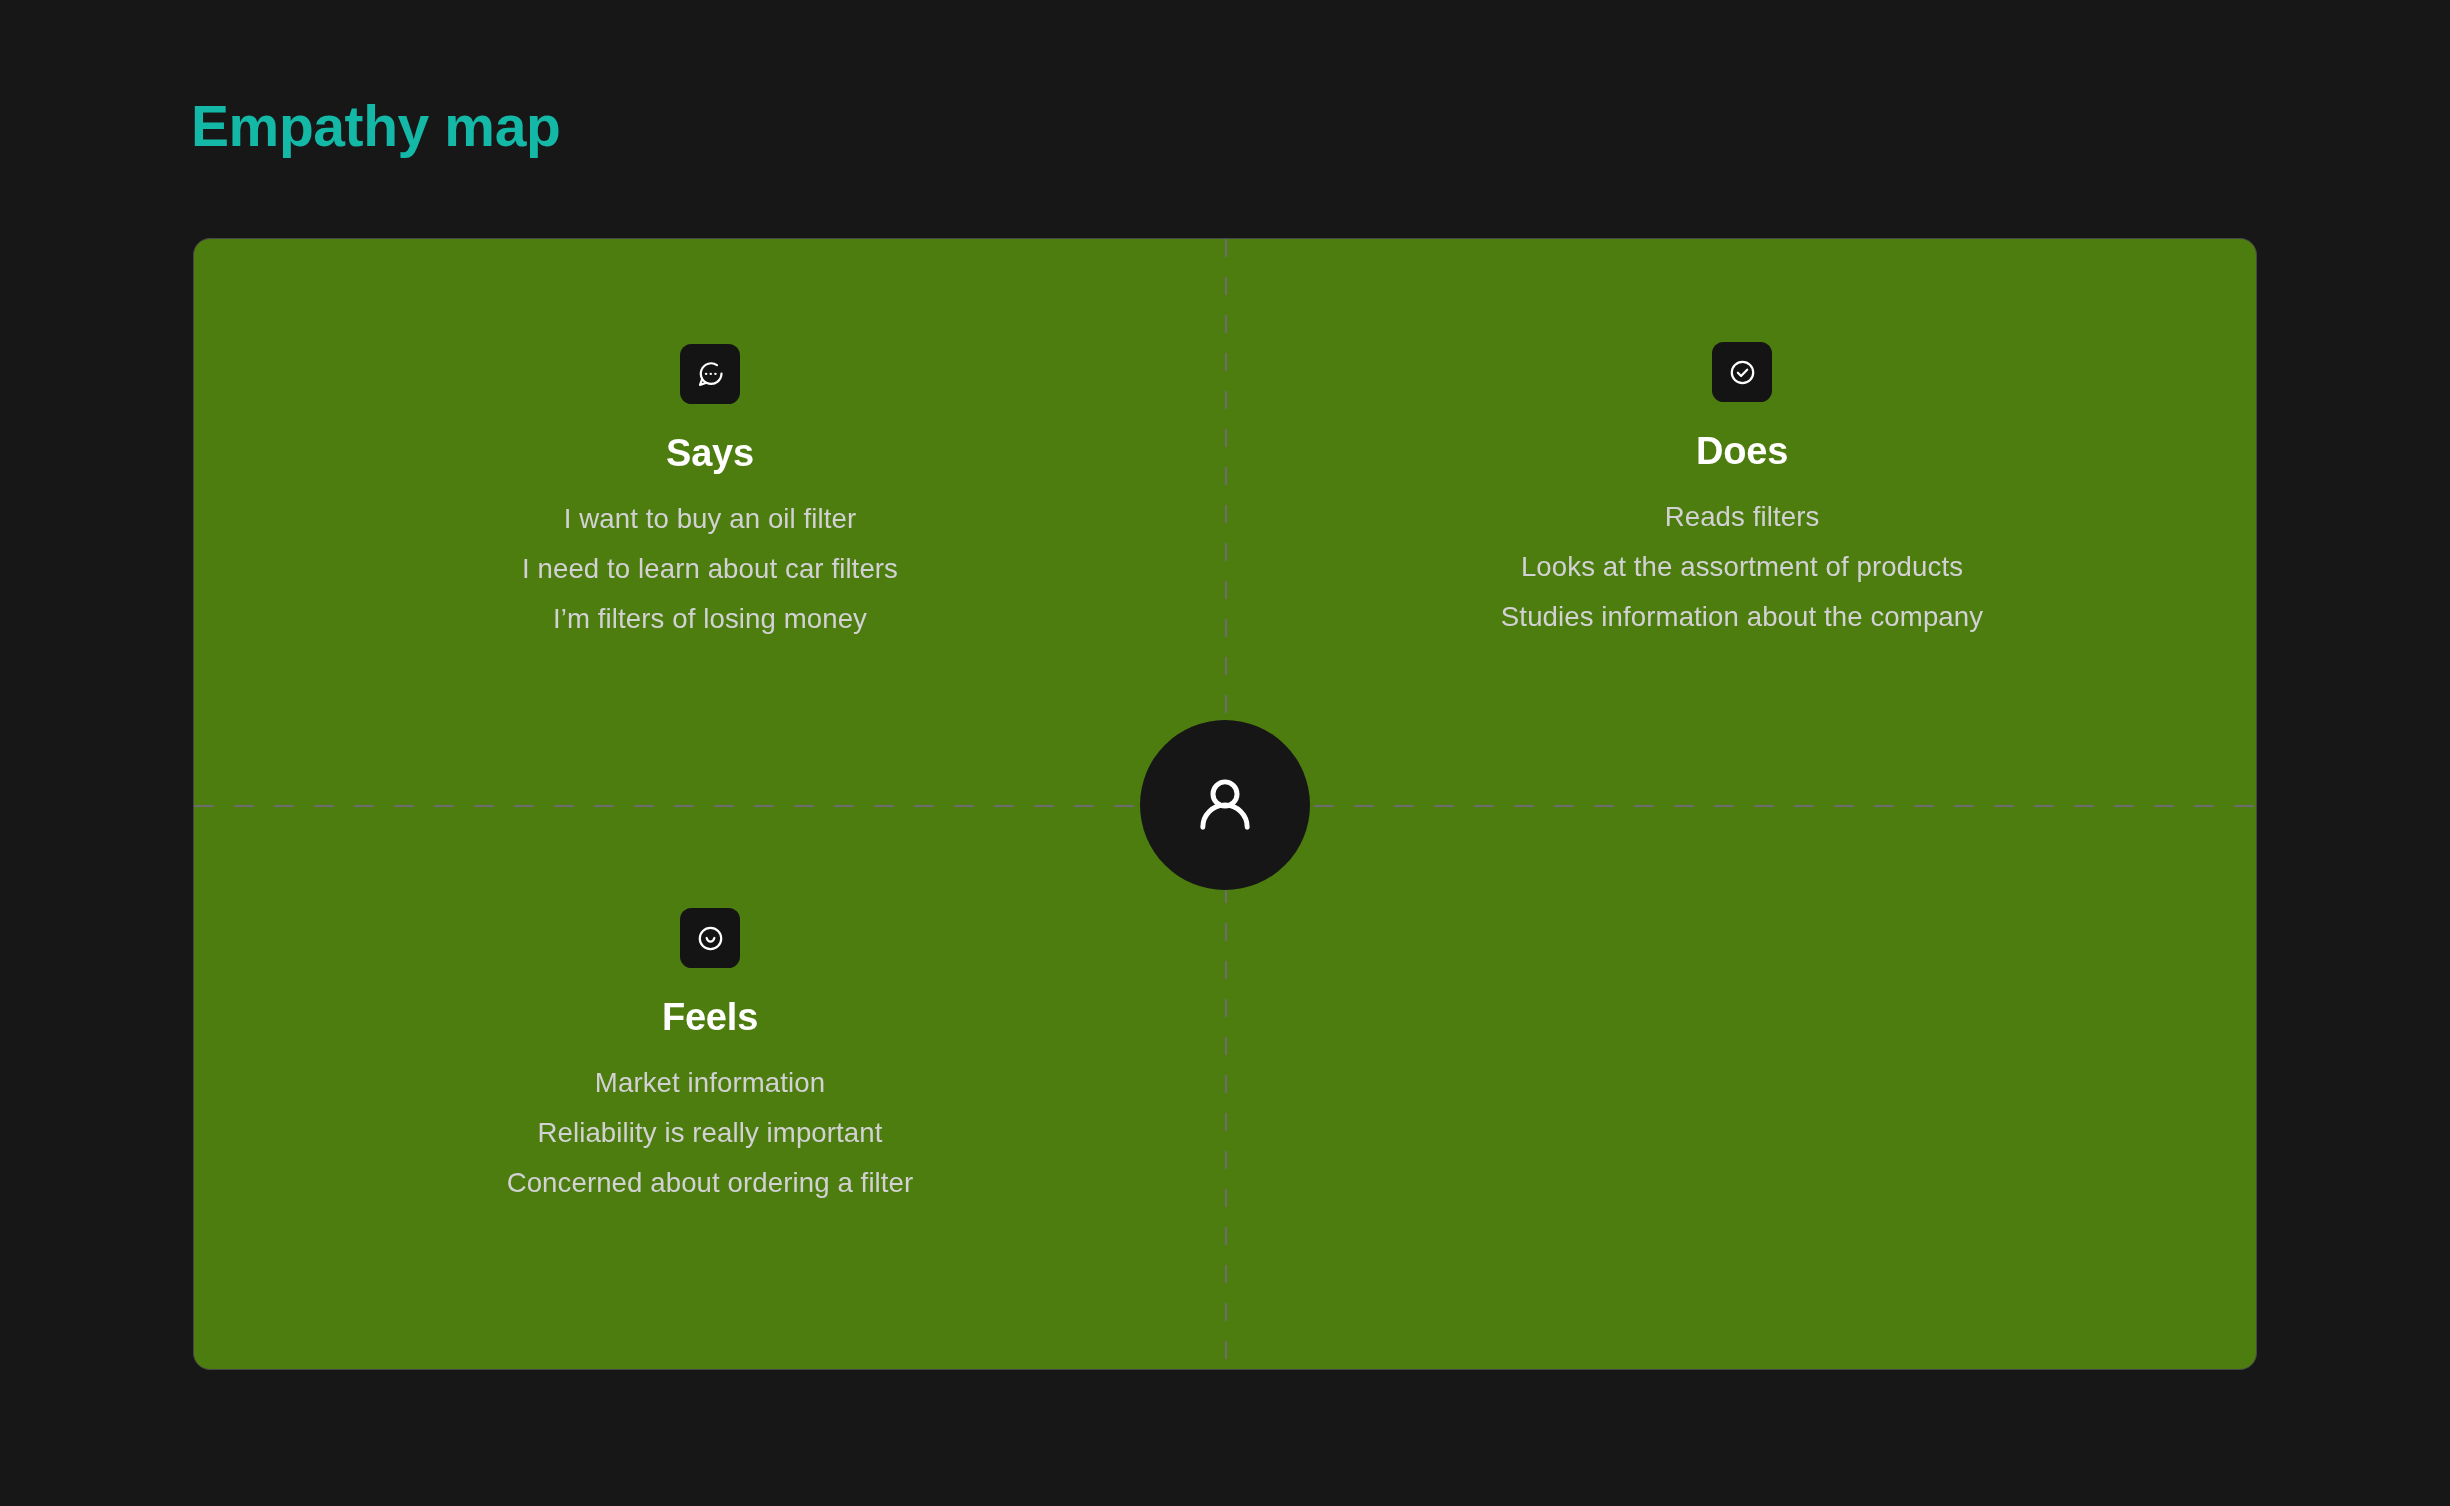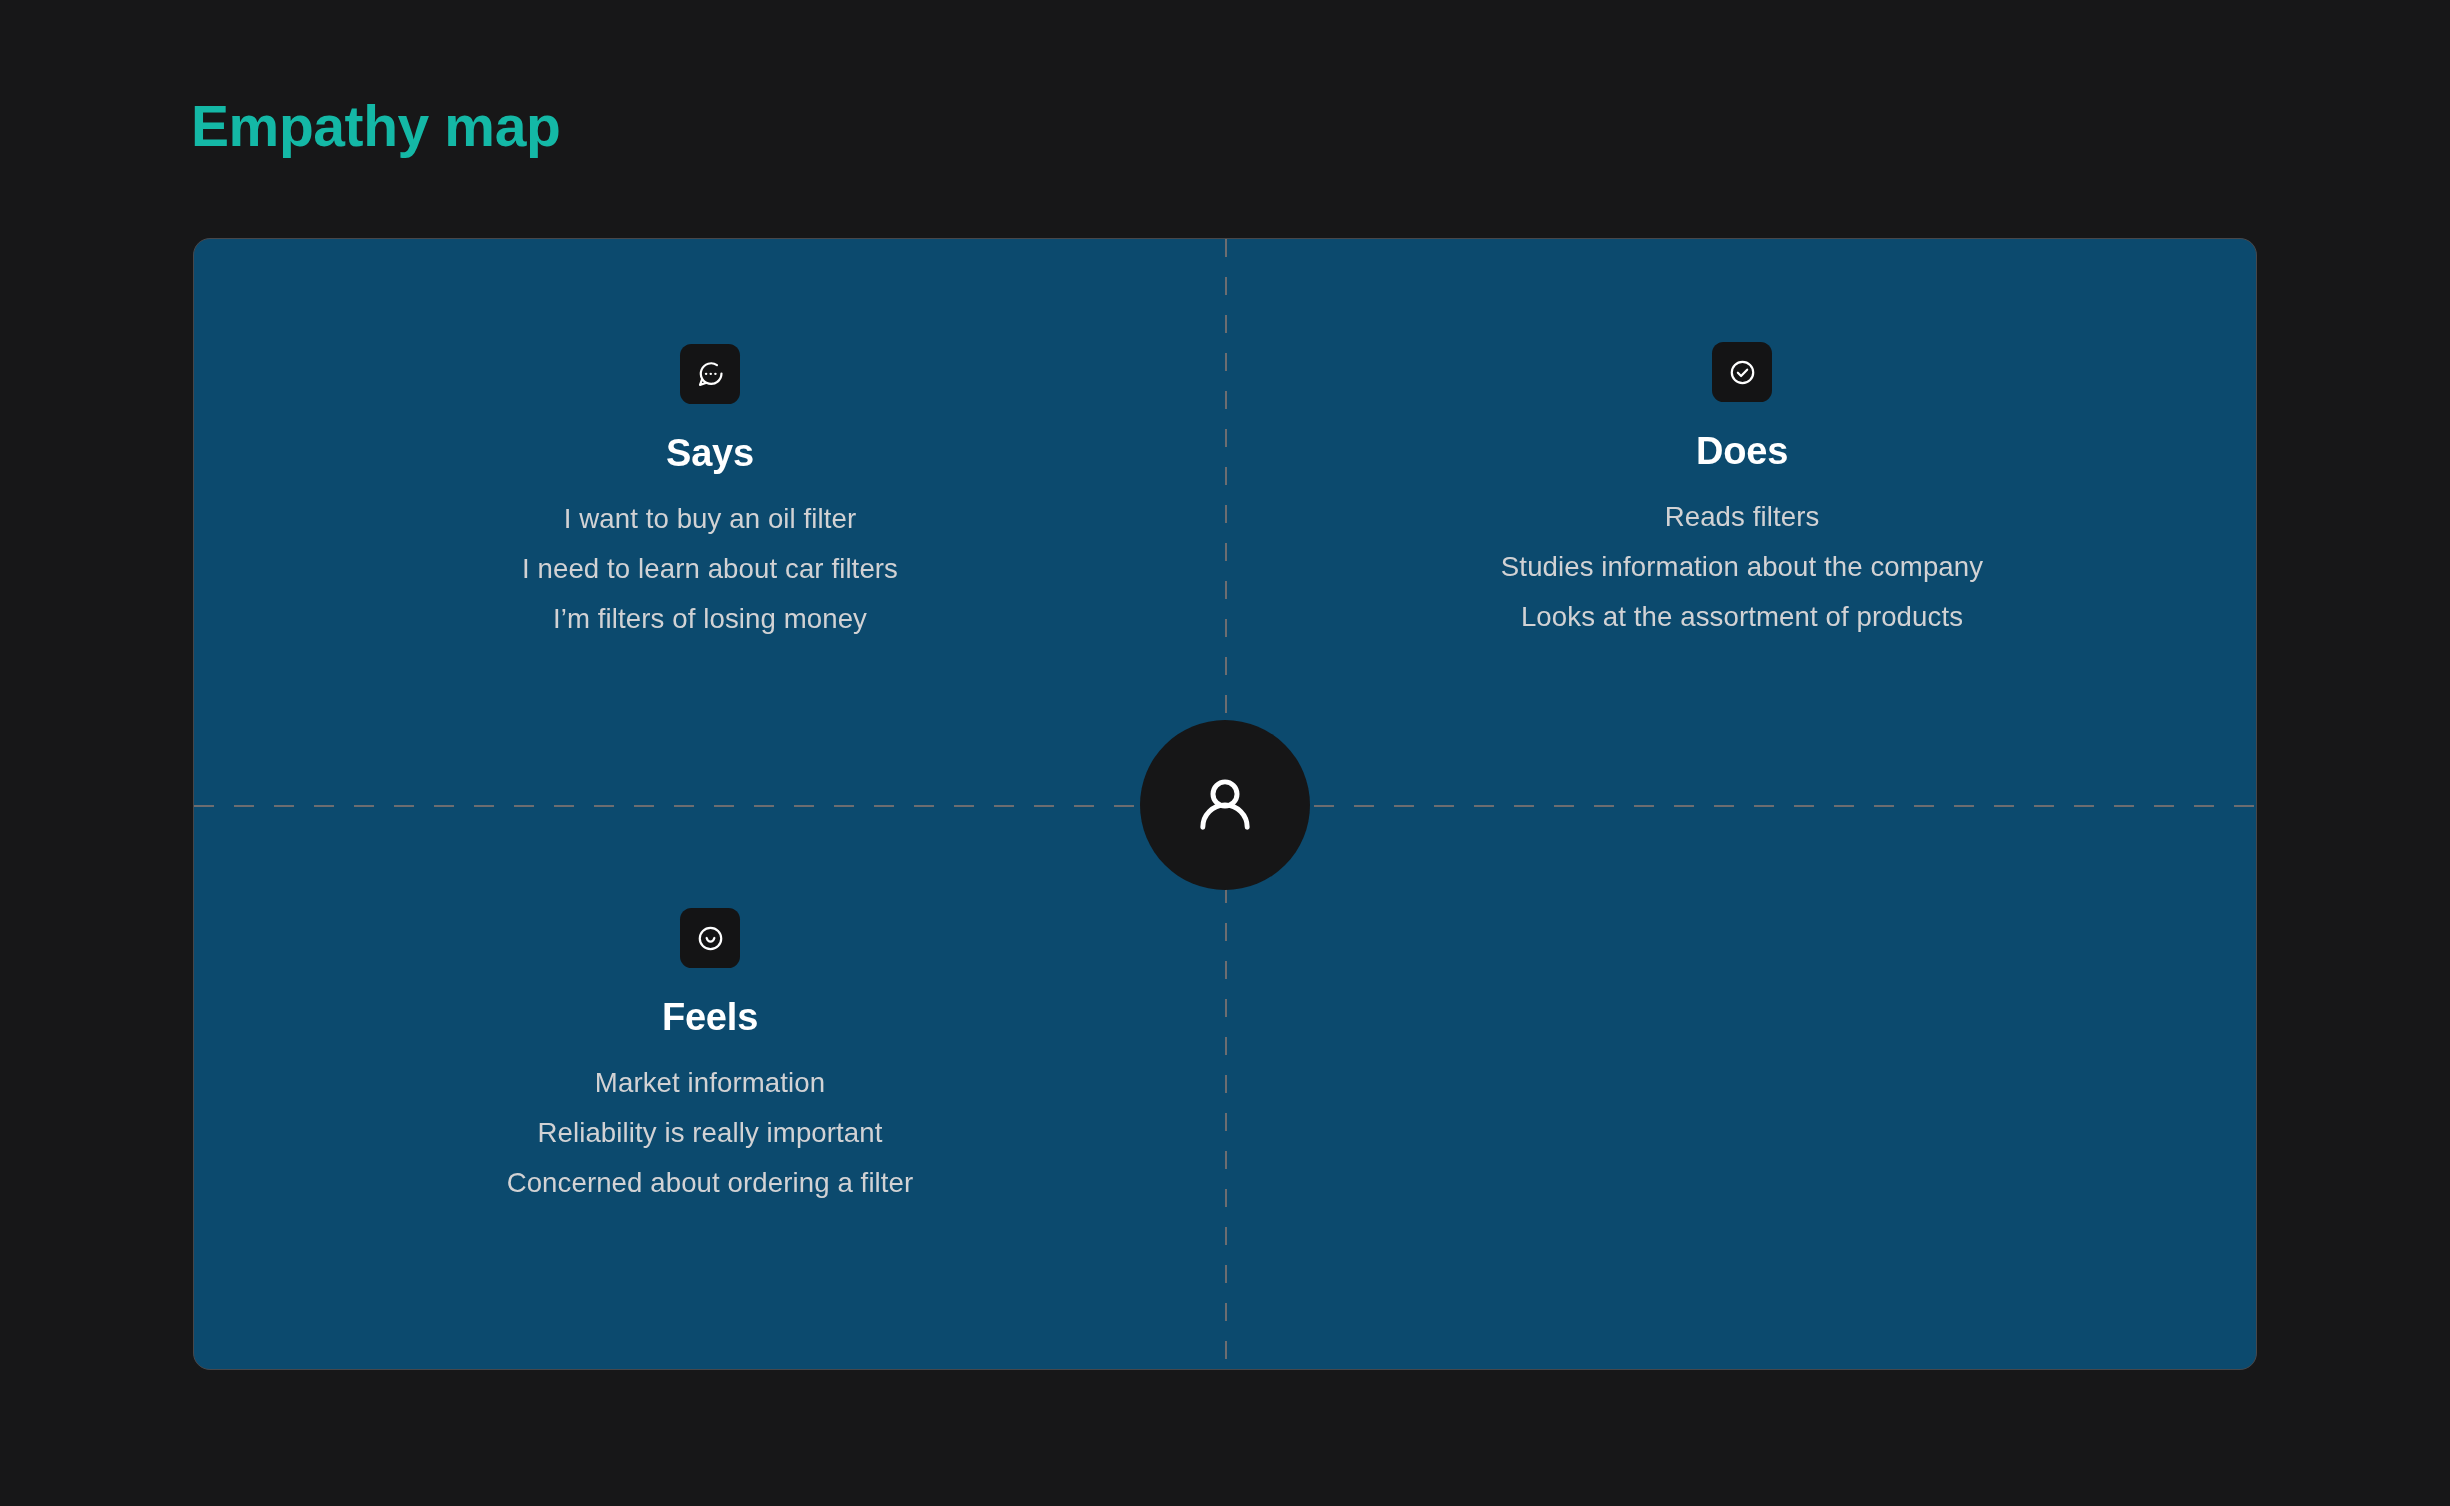--- a/index.html
+++ b/index.html
@@ -32,21 +32,21 @@
     line-height: 1.12;
   }
 
   
   .map-card {
     position: absolute;
     left: 193px;
     top: 238px;
     width: 2064px;
     height: 1132px;
-    background: #0c4a6e;
+    background: #4d7c0f;
     border: 1.5px solid #47474a;
     border-radius: 17px;
     overflow: hidden;
   }
 
   
   .divider-v {
     position: absolute;
     left: 1031px;            
     top: 0;
@@ -189,22 +189,22 @@
           <span>
             <svg width="31" height="31" viewBox="0 0 24 24" fill="none" stroke="#ffffff" stroke-width="1.7" stroke-linecap="round" stroke-linejoin="round">
               <circle cx="12" cy="12" r="8.3"></circle>
               <path d="M8.4 12.2l2.5 2.5 4.7-4.9"></path>
             </svg>
           </span>
         </div>
         <div class="q-title">Does</div>
         <div class="q-lines">
           <div class="q-line">Reads filters</div>
+          <div class="q-line">Looks at the assortment of products</div>
           <div class="q-line">Studies information about the company</div>
-          <div class="q-line">Looks at the assortment of products</div>
         </div>
       </div>
 
       <div class="quadrant q-bottom">
         <div class="icon-tile">
           <span>
             <svg width="31" height="31" viewBox="0 0 24 24" fill="none" stroke="#ffffff" stroke-width="1.7" stroke-linecap="round" stroke-linejoin="round">
               <circle cx="12" cy="12" r="8.3"></circle>
               <path d="M9 11.6c.5 1.8 1.7 2.8 3 2.8s2.5-1 3-2.8"></path>
             </svg>

